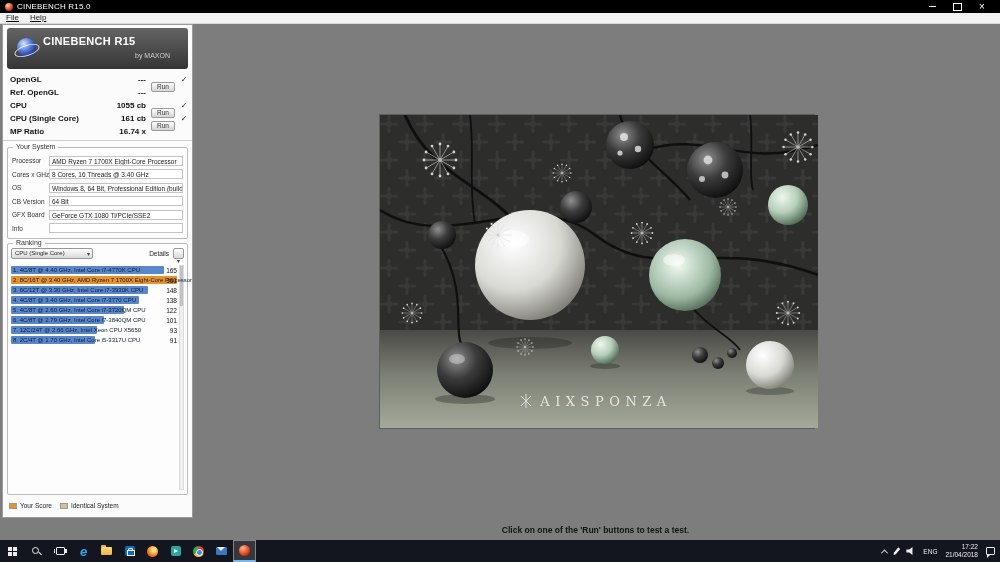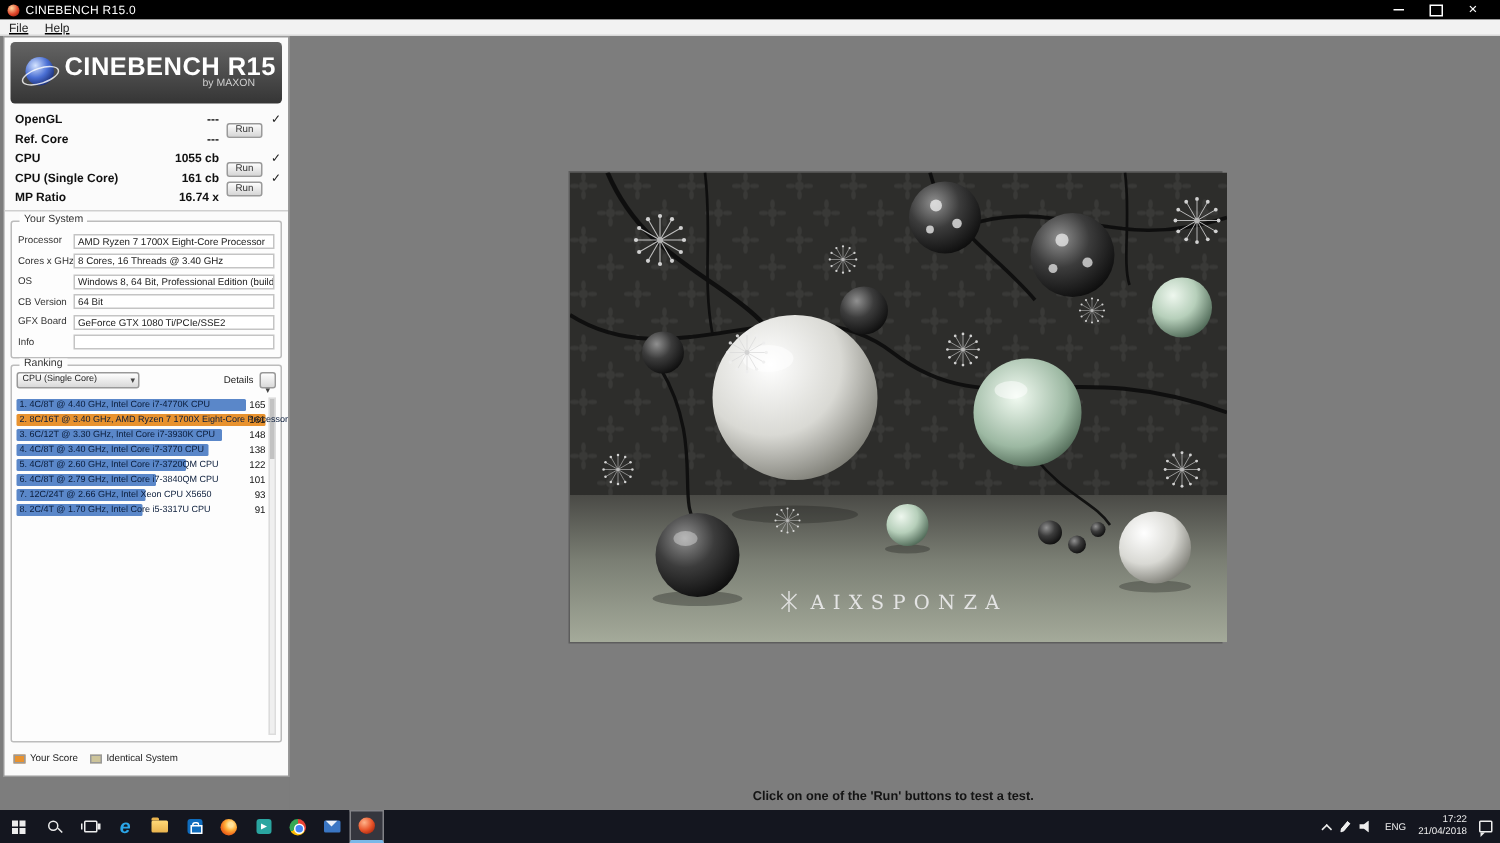--- a/index.html
+++ b/index.html
@@ -11,34 +11,34 @@
   .titlebar { position:absolute; left:0; top:0; width:100%; height:13px; background:#000; display:flex; align-items:center; padding:0 5px; z-index:5; }
   .app-ico { width:8px; height:8px; border-radius:50%; background:radial-gradient(circle at 35% 30%, #ffd9a0, #e0452a 55%, #7a1205); margin-right:4px; flex:0 0 auto; }
   .title-text { color:#fff; font-size:8px; flex:1; letter-spacing:.2px; }
   .win-btns { display:flex; gap:15px; align-items:center; margin-right:8px; }
   .wb { width:10px; height:10px; display:flex; align-items:center; justify-content:center; cursor:default; }
   .wb-min::before { content:""; width:7px; height:1px; background:#fff; }
   .wb-max::before { content:""; width:7px; height:6px; border:1px solid #fff; }
   .wb-close::before { content:"×"; color:#fff; font-size:10px; line-height:1; }
 
   
-  .menubar { position:absolute; left:0; top:13px; width:100%; height:11px; background:#f2f2f2; border-bottom:1px solid #d8d8d8; display:flex; align-items:center; gap:11px; padding:0 6px; z-index:5;text-decoration:underline; }
+  .menubar { position:absolute; left:0; top:13px; width:100%; height:11px; background:#f2f2f2; border-bottom:1px solid #d8d8d8; display:flex; gap:11px; padding:0 6px; z-index:5;text-decoration:underline; }
   .menu-item { font-size:8px; color:#222; }
 
   
   .appbody { position:absolute; left:0; top:24px; width:1000px; height:516px; background:#7d7d7d; }
 
   .leftcol { position:absolute; left:2px; top:0; width:191px; height:494px; background:#fbfbfb; border:1px solid #9a9a9a; }
   .bottomleft { position:absolute; left:2px; top:494px; width:191px; height:22px; background:#fbfbfb; border:1px solid #9a9a9a; border-top:1px solid #c9c9c9; display:flex; align-items:center; padding:0 3px; }
 
   
   .logobox { position:absolute; left:4px; top:3px; width:181px; height:41px; border-radius:3px; background:linear-gradient(180deg,#646464,#353535); }
   .cb-ball { position:absolute; left:10px; top:10px; width:19px; height:19px; border-radius:50%; background:radial-gradient(circle at 35% 30%, #d5e4ff, #4a6fd4 45%, #1b2f78 78%, #0a1440); }
   .cb-ball::after { content:""; position:absolute; left:-3px; top:7px; width:24px; height:9px; border:1px solid rgba(255,255,255,.8); border-radius:50%; transform:rotate(-18deg); }
-  .logo-title { position:absolute; left:36px; top:7px; color:#fff; font-size:17px; font-weight:bold; letter-spacing:.3px; }
+  .logo-title { position:absolute; left:36px; top:7px; color:#fff; font-size:11px; font-weight:bold; letter-spacing:.3px; }
   .logo-sub { position:absolute; right:18px; top:24px; color:#cfcfcf; font-size:7px; }
 
   
   .bench { position:absolute; left:0; top:48px; width:100%; border-bottom:1px solid #cfcfcf; padding-bottom:2px; }
   .b-row { display:flex; align-items:center; height:13px; padding:0 3px 0 7px; }
   .b-label { flex:1; font-size:8px; font-weight:bold; color:#111; white-space:nowrap; }
   .b-value { width:48px; text-align:right; font-size:8px; font-weight:bold; color:#111; margin-right:5px; white-space:nowrap; }
   .b-runwrap { width:24px; height:10px; margin-right:4px; flex:0 0 auto; }
   .runbtn { width:24px; height:10px; font-size:6.5px; line-height:8px; color:#333; background:linear-gradient(#fdfdfd,#d6d6d6); border:1px solid #9a9a9a; border-radius:2px; font-family:inherit; padding:0; }
   .b-check { width:10px; text-align:center; font-size:8px; color:#222; flex:0 0 auto; }
@@ -149,21 +149,21 @@
       </div>
 
       <div class="bench">
         <div class="b-row">
           <span class="b-label">OpenGL</span>
           <span class="b-value">---</span>
           <span class="b-runwrap"><button class="runbtn">Run</button></span>
           <span class="b-check check-icon"></span>
         </div>
         <div class="b-row">
-          <span class="b-label">Ref. Core</span>
+          <span class="b-label">Ref. OpenGL</span>
           <span class="b-value">---</span>
           <span class="b-runwrap"></span>
             <span class="b-check"></span>
         </div>
         <div class="b-row">
           <span class="b-label">CPU</span>
           <span class="b-value">1055 cb</span>
           <span class="b-runwrap"><button class="runbtn">Run</button></span>
           <span class="b-check check-icon"></span>
         </div>

